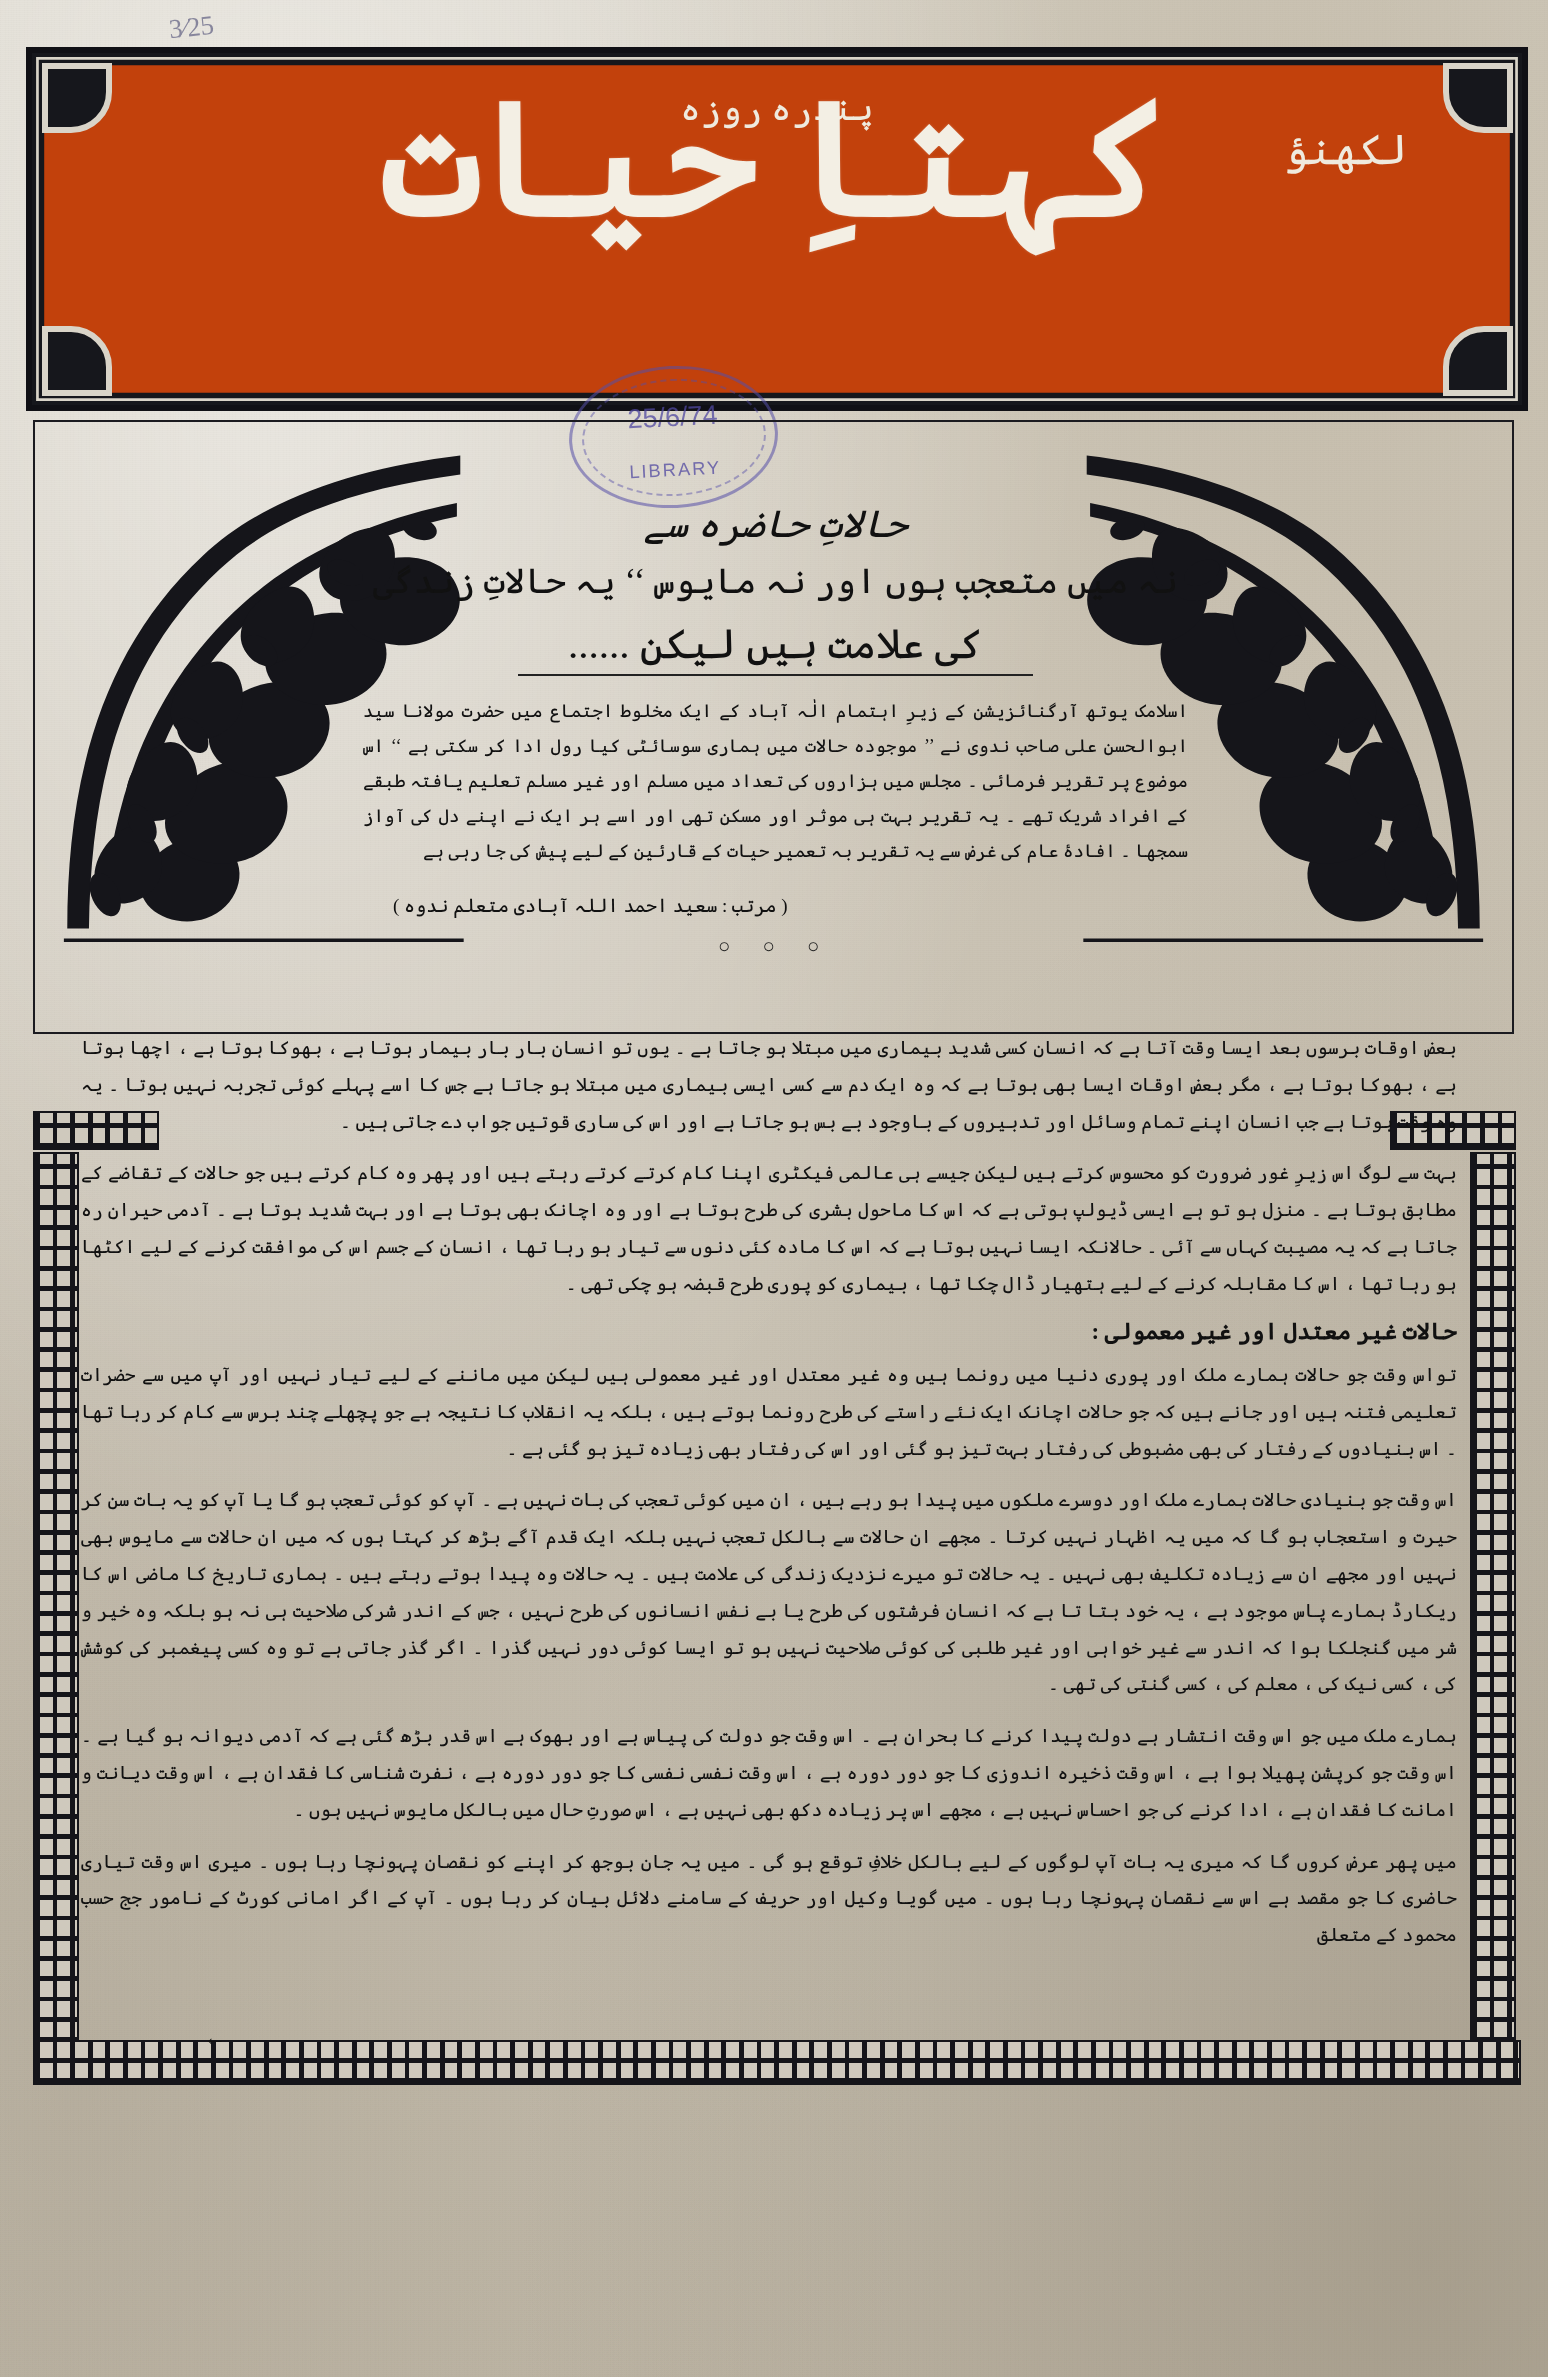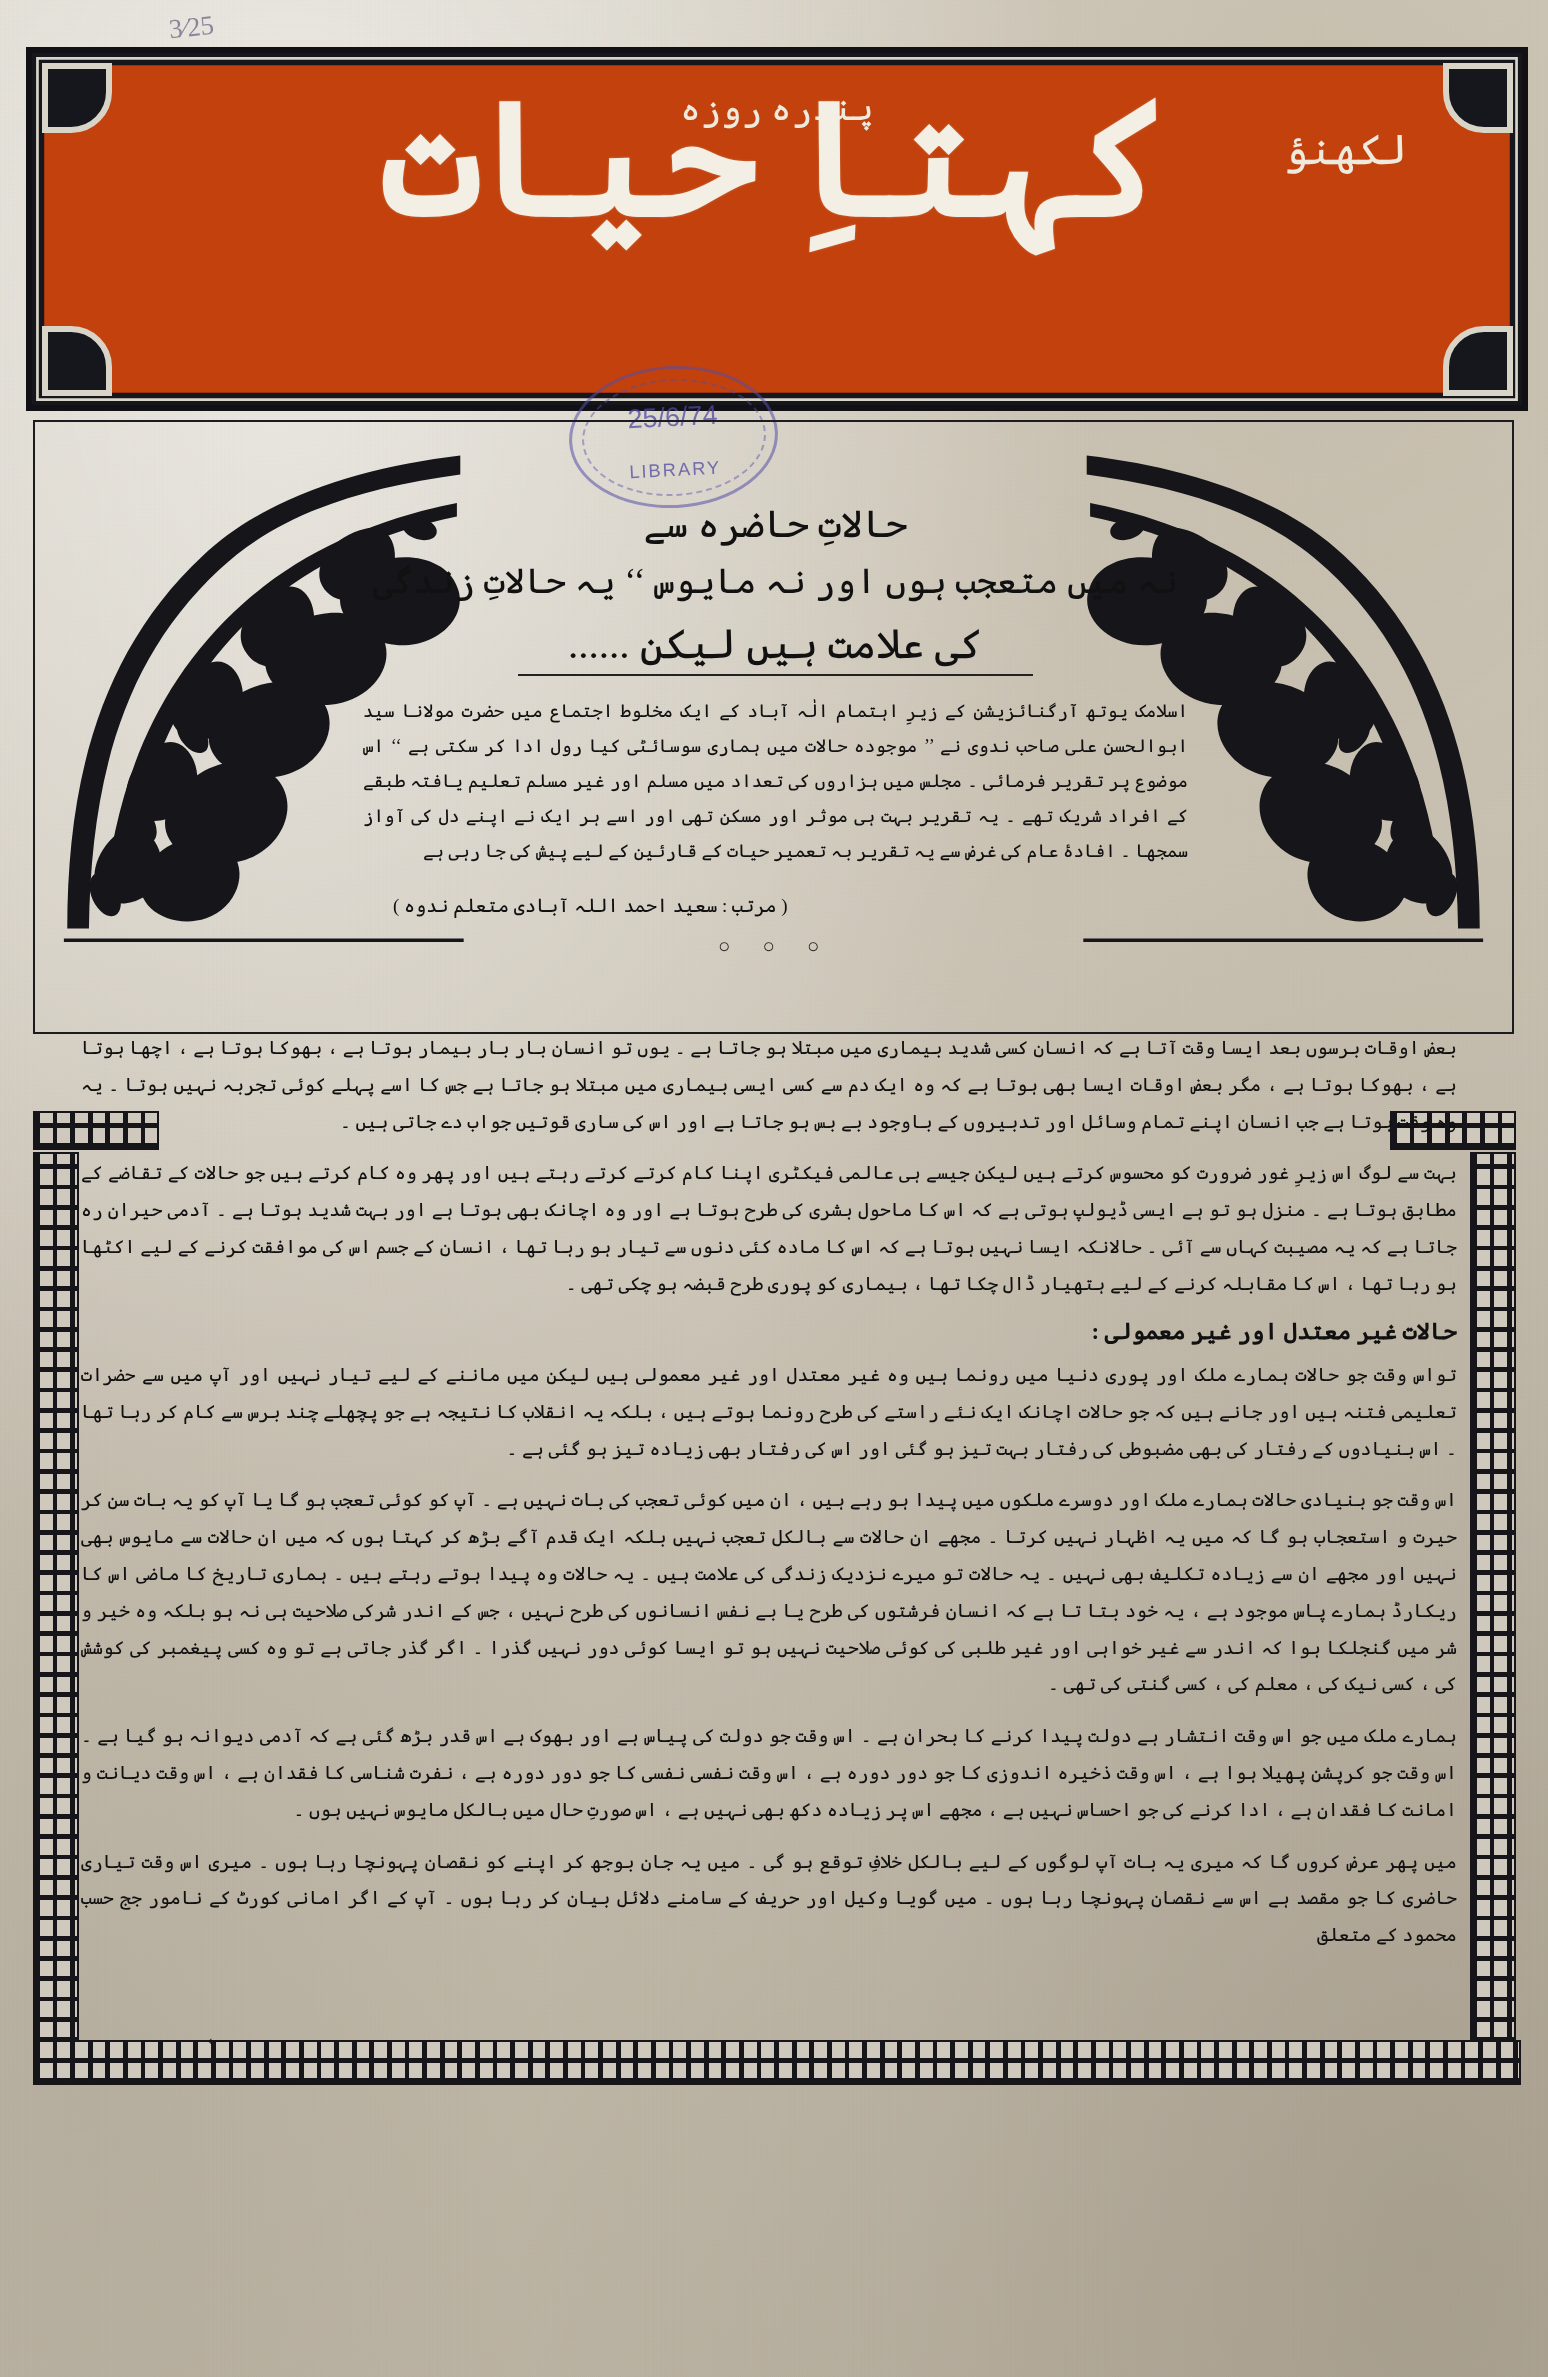--- a/index.html
+++ b/index.html
@@ -141,20 +141,21 @@
     position: absolute;
     left: 352px; top: 502px;
     width: 847px;
     text-align: center;
     direction: rtl;
     color: #111;
   }
   .headline .h-kicker {
     font-size: 38px;
     margin-bottom: 15px;
+    font-style: italic;
   }
   .headline .h-line1 {
     font-size: 35px;
     margin-bottom: 17.6px;
   }
   .headline .h-line2 {
     font-size: 41px;
     margin-bottom: 6.8px;
   }
   .headline .h-rule {

